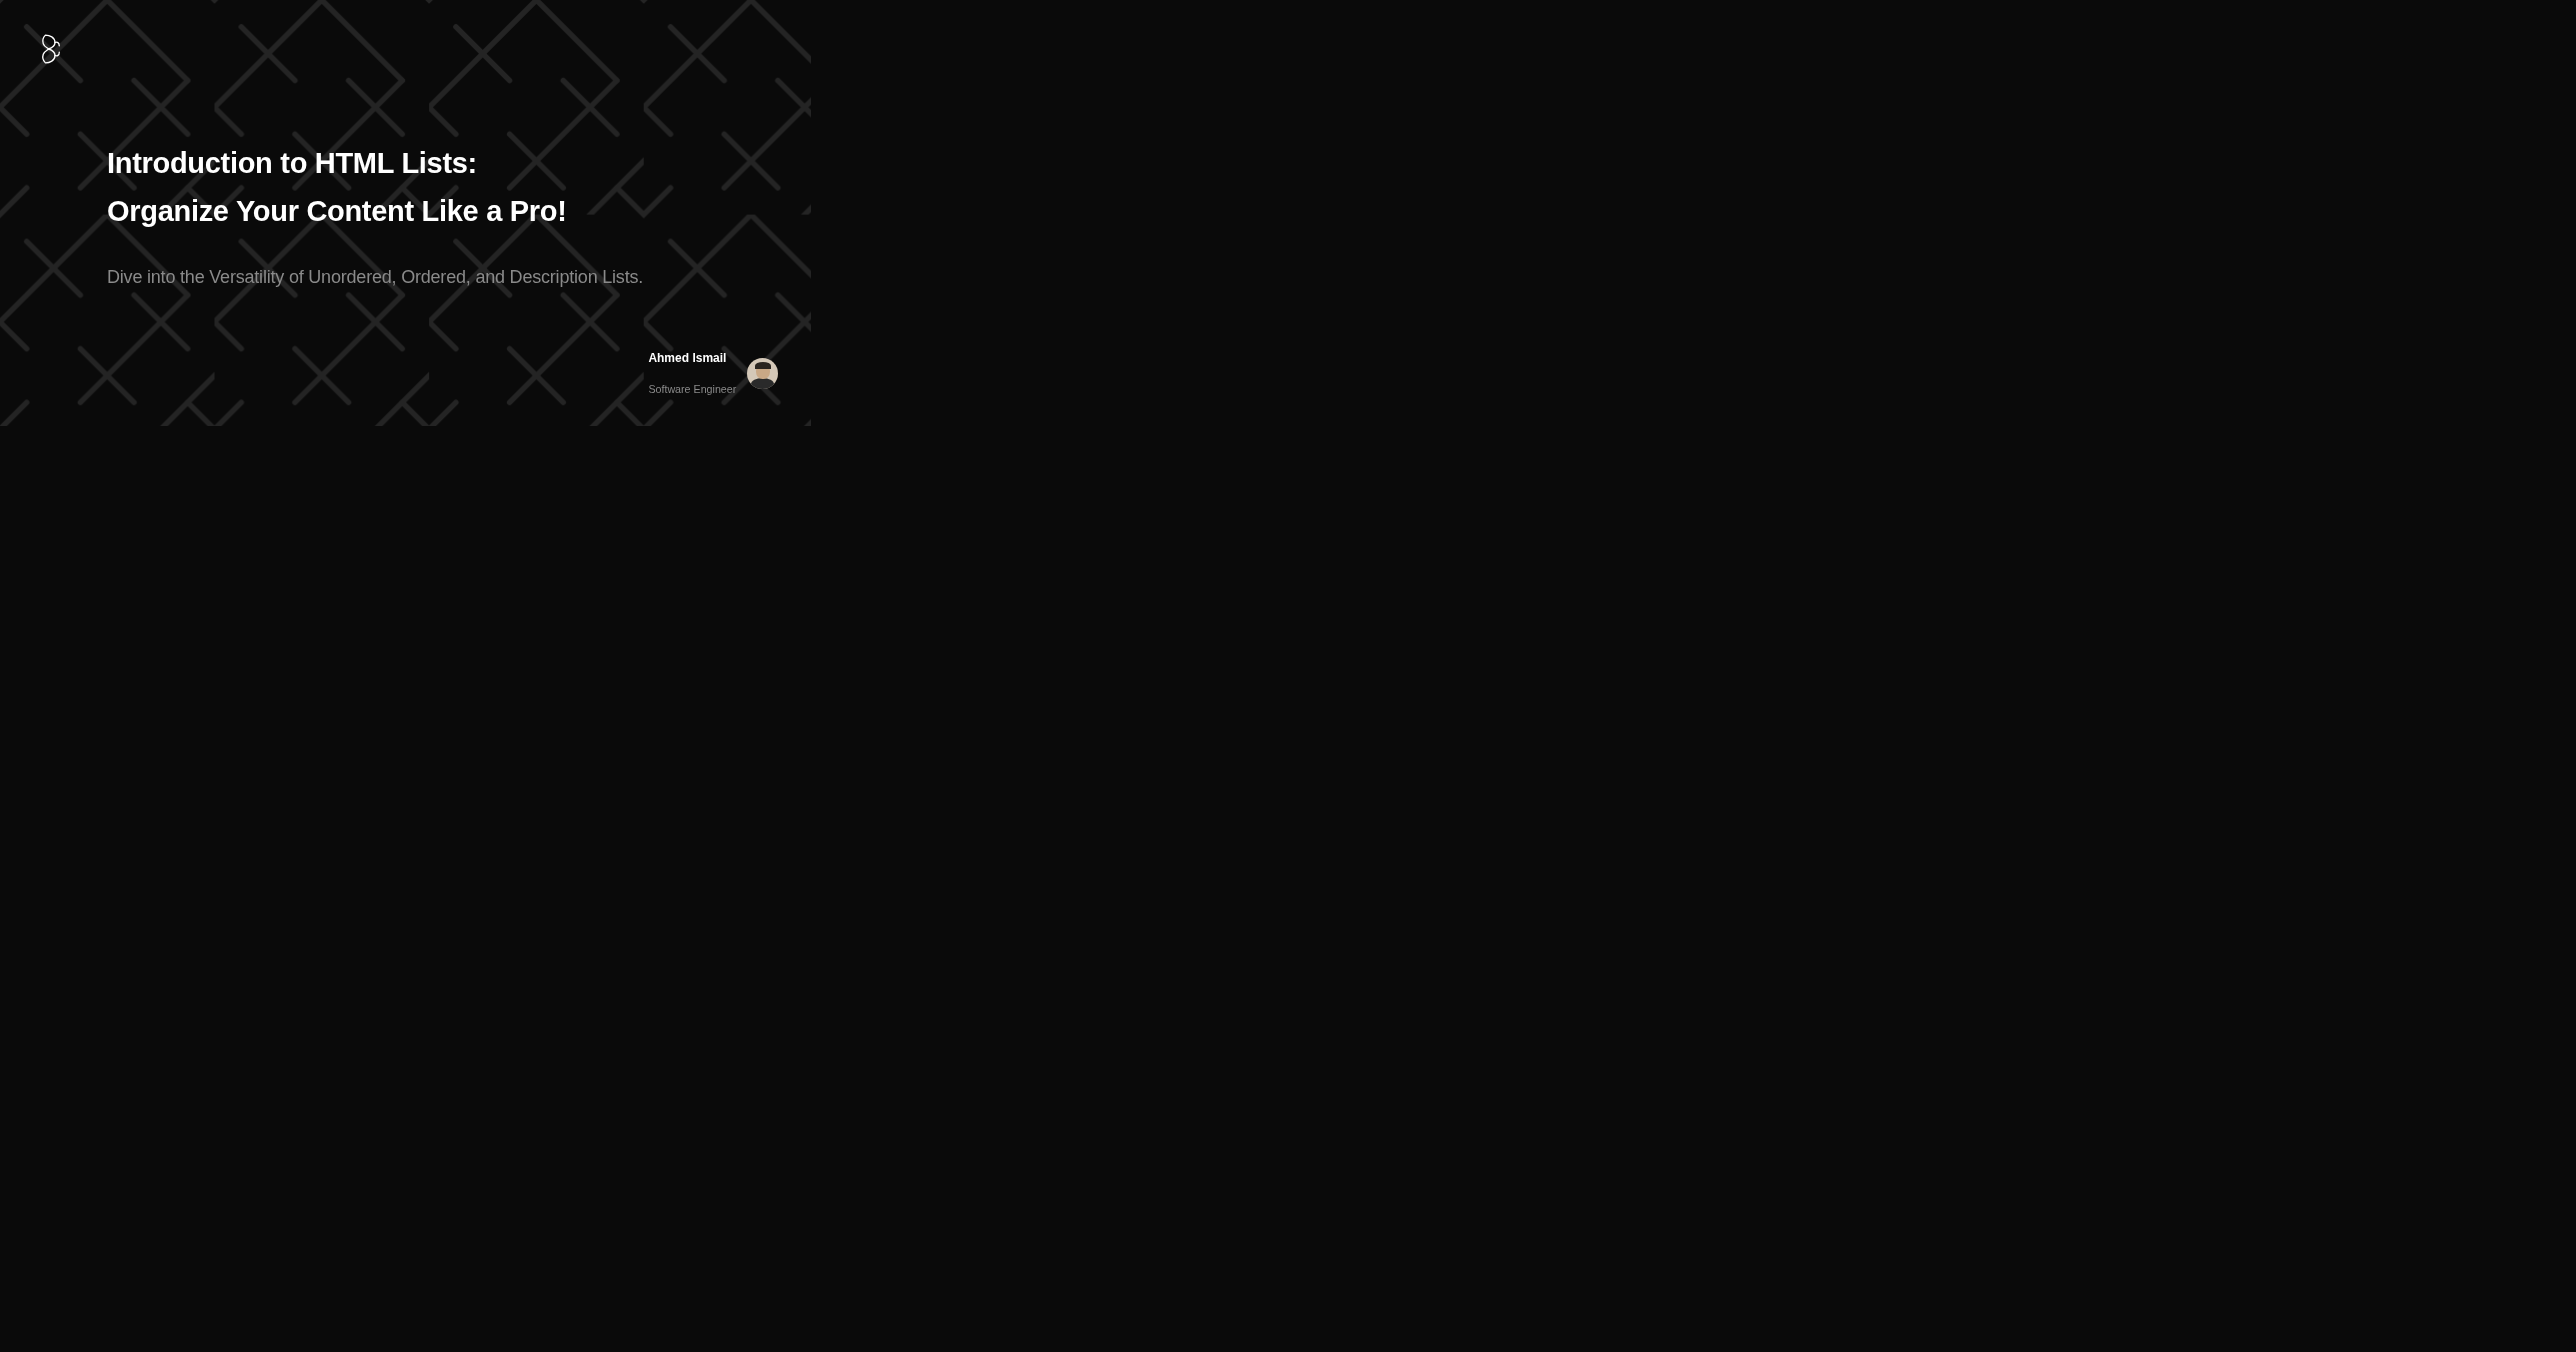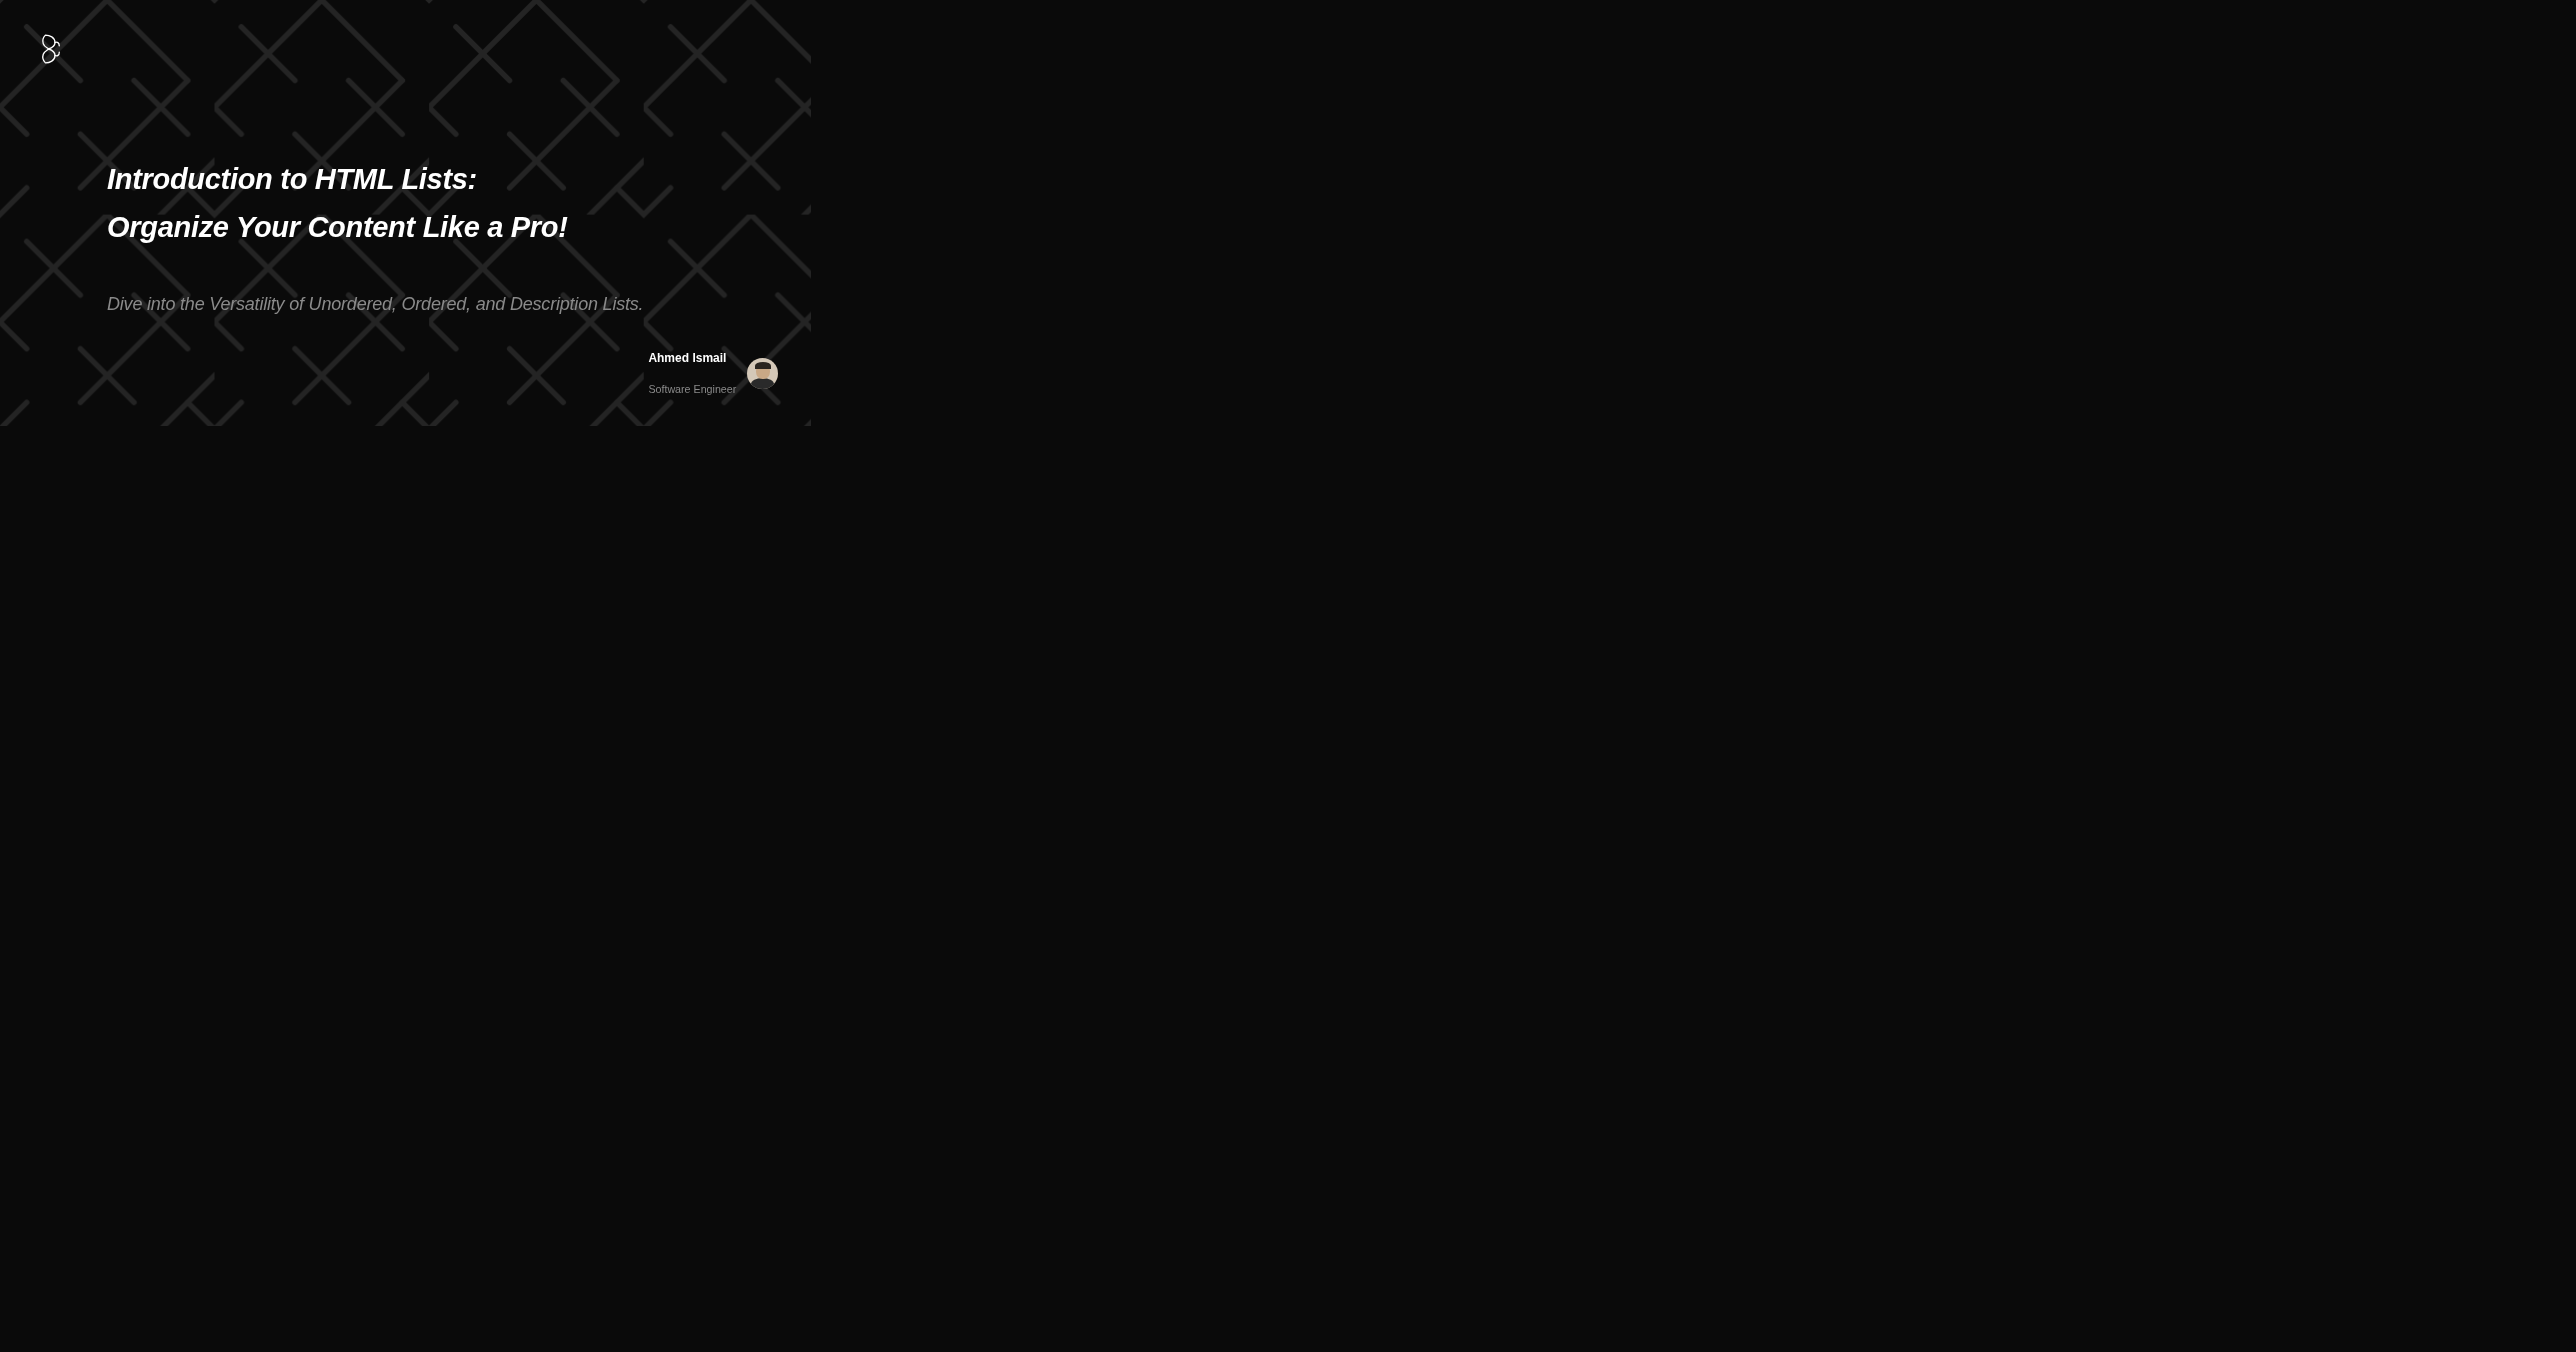--- a/index.html
+++ b/index.html
@@ -29,39 +29,38 @@
     .logo {
       position: absolute;
       top: 33px;
       left: 40px;
       z-index: 2;
     }
     
     .content {
       position: absolute;
       left: 107px;
-      top: 156px;
+      top: 140px;
       z-index: 2;
       max-width: 590px;
-      font-style: italic;
     }
     
     .title {
       color: #ffffff;
       font-size: 29px;
       font-weight: 700;
       line-height: 1.65;
       letter-spacing: -0.3px;
     }
     
     .subtitle {
       color: #8a8a8a;
       font-size: 18px;
       font-weight: 500;
-      margin-top: 42px;
+      margin-top: 31px;
       letter-spacing: -0.2px;
     }
     
     .author-section {
       position: absolute;
       bottom: 31px;
       right: 33px;
       display: flex;
       align-items: center;
       gap: 10.7px;

